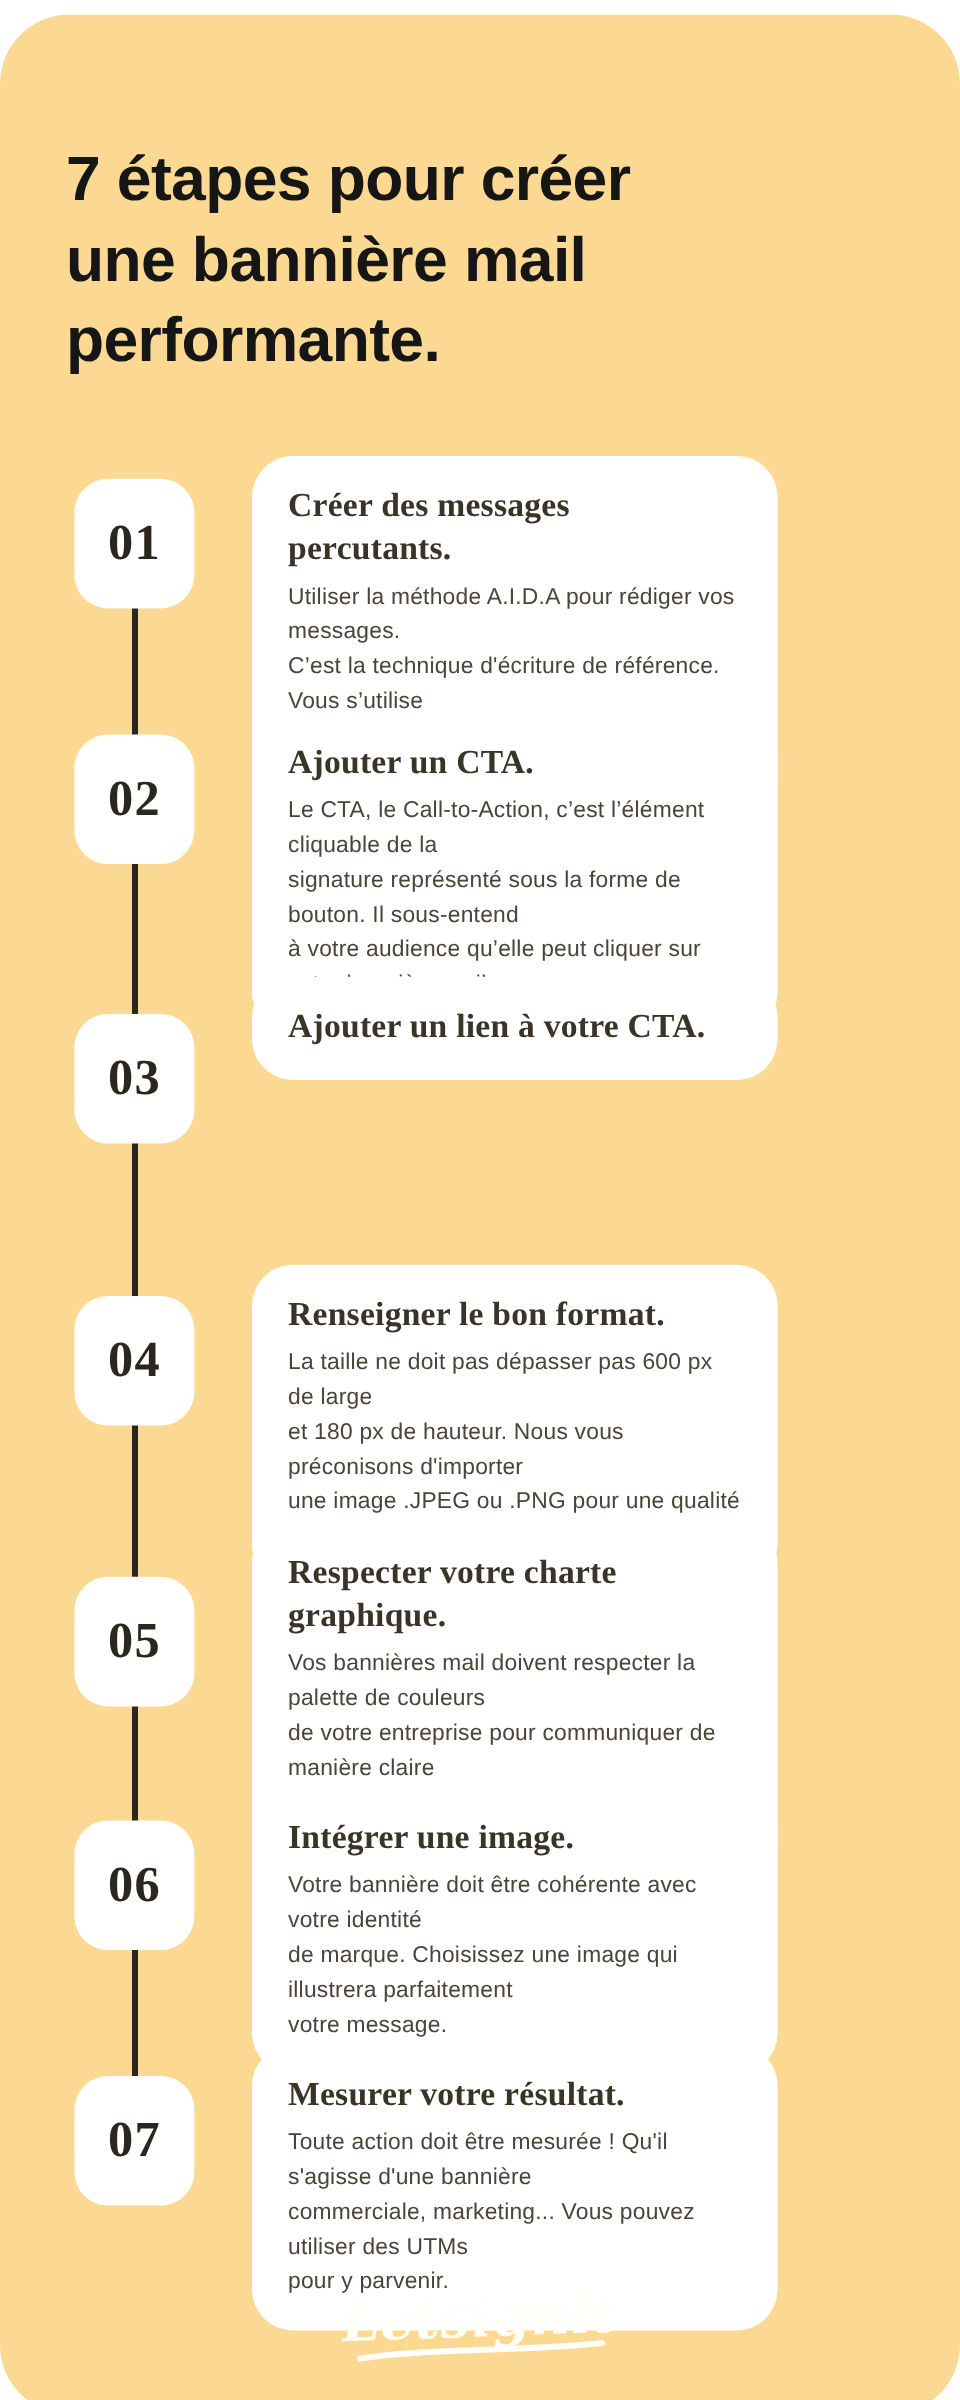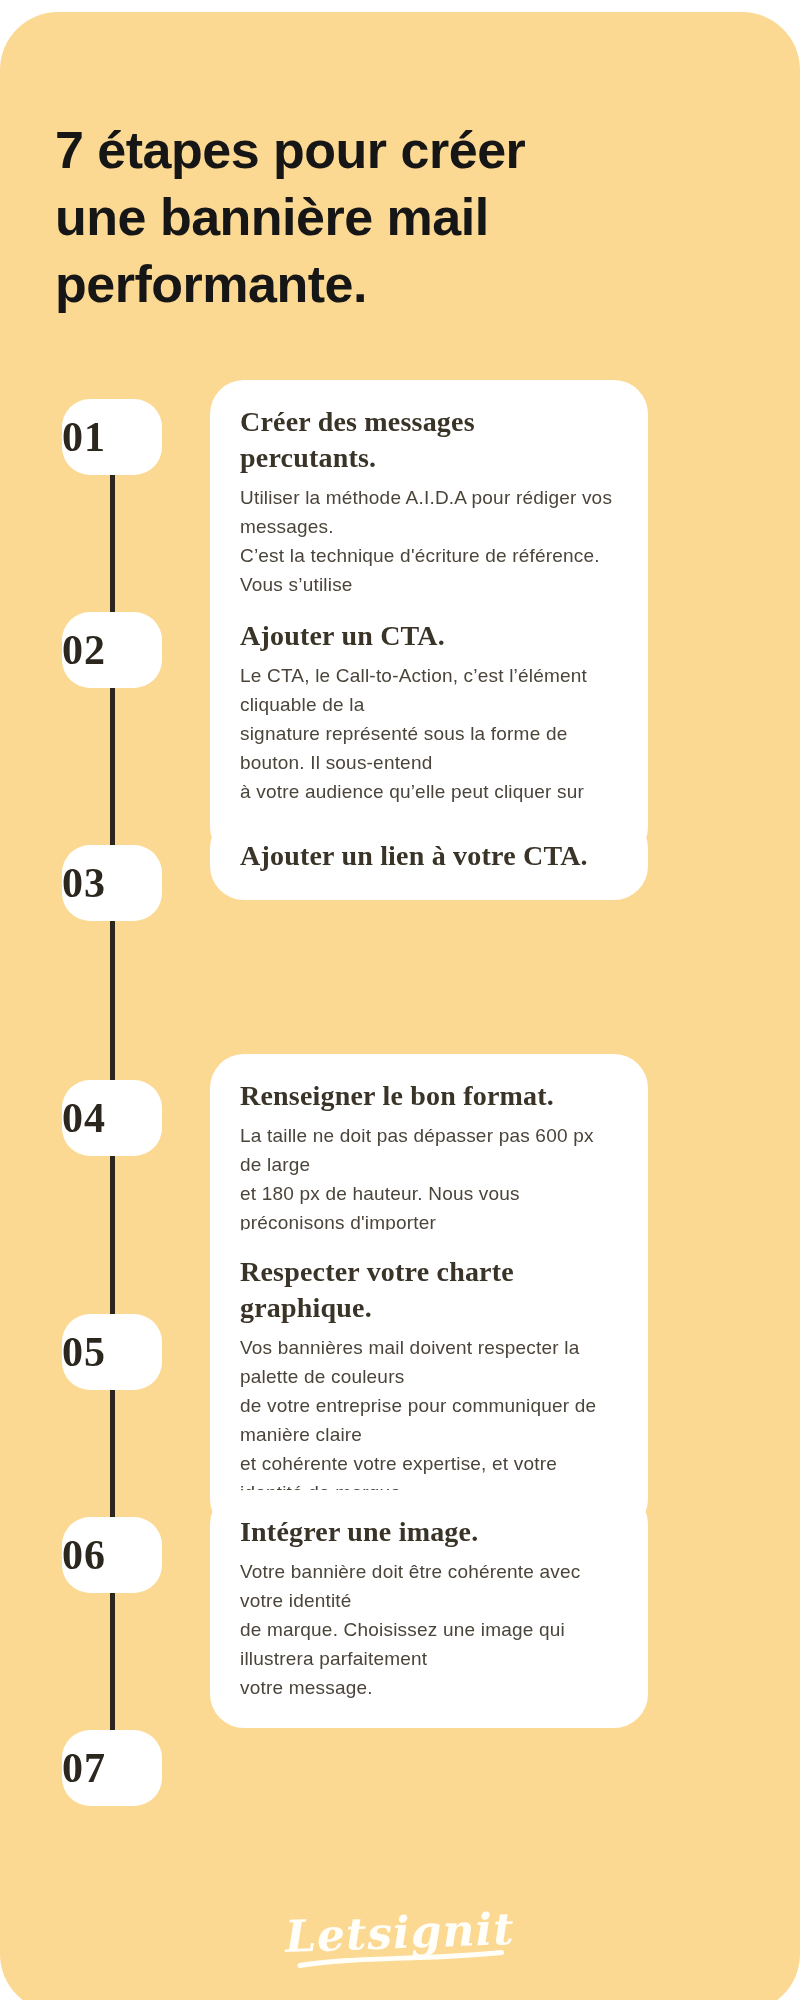--- a/index.html
+++ b/index.html
@@ -13,43 +13,43 @@
   .main-title{
     position:absolute;left:55px;top:70px;width:660px;
     font-size:52px;line-height:67px;font-weight:700;color:#161616;
     letter-spacing:-0.5px;white-space:pre-line;
   }
   .timeline-line{
     position:absolute;left:110px;top:437px;width:5px;height:1331px;
     background:#2B271E;z-index:1;
   }
   .badge{
-    position:absolute;left:62px;width:100px;height:76px;background:#ffffff;
-    border-radius:28px;z-index:2;display:flex;align-items:center;
+    position:absolute;left:62px;width:100px;height:108px;background:#ffffff;
+    border-radius:28px;z-index:2;display:flex;align-items:center;justify-content:center;
   }
   .badge span{
     font-family:"Liberation Serif",serif;font-weight:700;font-size:42px;
     color:#2B271E;letter-spacing:1px;
   }
   .card{
     position:absolute;left:210px;width:438px;background:#ffffff;
     border-radius:34px;box-sizing:border-box;padding:24px 30px 26px 30px;z-index:2;
   }
   .card h2{
     margin:0;font-family:"Liberation Serif",serif;font-weight:700;
     font-size:28px;line-height:36px;color:#3A3428;letter-spacing:0.2px;
   }
   .card p{
     margin:7px 0 0 0;font-size:19px;line-height:29px;color:#4A443A;
     letter-spacing:0.2px;white-space:pre-line;
   }
   .b1{top:387px}.b2{top:600px}.b3{top:833px}.b4{top:1068px}
   .b5{top:1302px}.b6{top:1505px}.b7{top:1718px}
   .c1{top:368px}.c2{top:582px}.c3{top:802px}.c4{top:1042px}
-  .c5{top:1218px}.c6{top:1478px}.c7{top:1692px}
+  .c5{top:1257px}.c6{top:1478px}.c7{top:1692px}
   .logo{
     position:absolute;left:0;top:1898px;width:800px;
     display:flex;flex-direction:column;align-items:center;z-index:2;
     transform:rotate(-2deg);
   }
   .logo .word{
     font-family:"DejaVu Serif",serif;font-style:italic;font-weight:700;
     font-size:44px;color:#FFFEF8;letter-spacing:1px;line-height:46px;
   }
   .logo svg{margin-top:-4px;}
@@ -119,20 +119,26 @@
   <div class="card c6">
     <h2>Intégrer une image.</h2>
     <p>Votre bannière doit être cohérente avec votre identité
 de marque. Choisissez une image qui illustrera parfaitement
 votre message.</p>
   </div>
 
   <div class="badge b7">
     <span>07</span>
   </div>
+  <div class="card c7">
+    <h2>Mesurer votre résultat.</h2>
+    <p>Toute action doit être mesurée ! Qu'il s'agisse d'une bannière
+commerciale, marketing... Vous pouvez utiliser des UTMs
+pour y parvenir.</p>
+  </div>
 
   <div class="logo">
     <span class="word">Letsignit</span>
     <svg width="210" height="14" viewBox="0 0 210 14">
       <path d="M4 10 C 55 3, 140 9, 206 4" stroke="#FFFEF8" stroke-width="5" fill="none" stroke-linecap="round"></path>
     </svg>
   </div>
 </div>
 
 </body></html>

